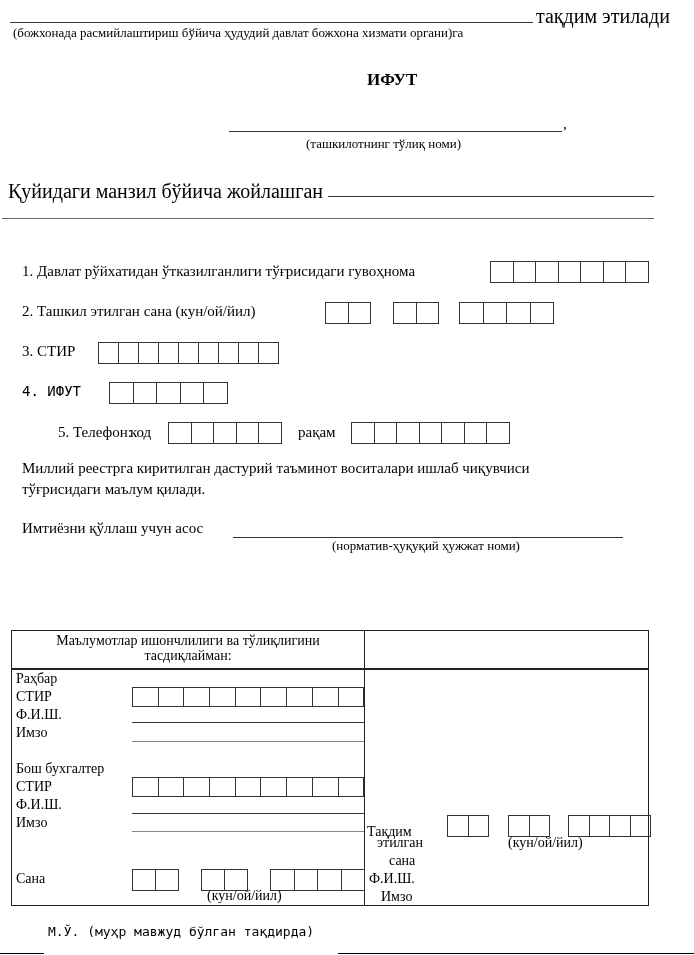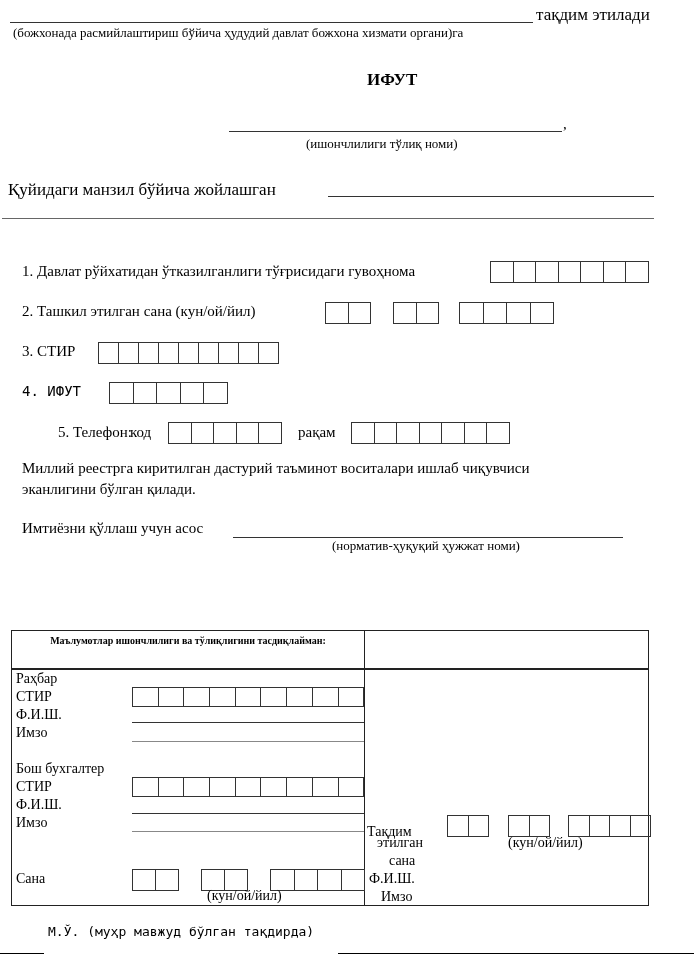--- a/index.html
+++ b/index.html
@@ -4,43 +4,43 @@
 <style>
   html, body { margin: 0; padding: 0; background: #ffffff; }
   body {
     width: 694px; height: 955px; position: relative; overflow: hidden;
     font-family: "Liberation Serif", "DejaVu Serif", serif; color: #000;
   }
   .abs { position: absolute; white-space: nowrap; }
   .line { position: absolute; height: 0; border-top: 1px solid #333; }
   .boxes { position: absolute; display: flex; border: 1px solid #333; border-right: none; }
   .boxes span { display: block; border-right: 1px solid #333; box-sizing: border-box; }
-  .f16 { font-size: 17px; }
+  .f16 { font-size: 20px; }
   .f15 { font-size: 15px; }
   .f14 { font-size: 14px; }
   .f13 { font-size: 13px; }
   .title { font-size: 17px; font-weight: bold; }
   .tbl { position: absolute; left: 11px; top: 630px; width: 638px; height: 276px; border: 1px solid #222; box-sizing: border-box; }
   .tbl .vdiv { position: absolute; left: 352px; top: 0; bottom: 0; border-left: 1px solid #222; }
   .tbl .hdiv { position: absolute; left: 0; right: 0; top: 37px; border-top: 2px solid #222; }
-  .th { position: absolute; top: 2px; font-weight: bold; font-size: 10px; text-align: center; line-height: 15px; white-space: normal; }
+  .th { position: absolute; top: 2px; font-weight: normal; font-size: 14px; text-align: center; line-height: 15px; white-space: normal; }
   .mono { font-family: "DejaVu Sans Mono", "Liberation Mono", monospace; }
 </style>
 </head>
 <body>
 
 <div class="line" style="left:10px; top:22px; width:523px;"></div>
 <div class="abs f16" style="left:536px; top:5px;">тақдим этилади</div>
 <div class="abs f13" style="left:13px; top:25px;">(божхонада расмийлаштириш бўйича ҳудудий давлат божхона хизмати органи)га</div>
 
 <div class="abs title" style="left:367px; top:70px;">ИФУТ</div>
 
 <div class="line" style="left:229px; top:131px; width:333px;"></div>
 <div class="abs f15" style="left:563px; top:116px;">,</div>
-<div class="abs f13" style="left:306px; top:136px;">(ишончлилиги тўлиқ номи)</div>
+<div class="abs f13" style="left:306px; top:136px;">(ташкилотнинг тўлиқ номи)</div>
 
 <div class="abs f16" style="left:8px; top:180px;">Қуйидаги манзил бўйича жойлашган</div>
 <div class="line" style="left:328px; top:196px; width:326px;"></div>
 <div class="line" style="left:2px; top:218px; width:652px; border-top-color:#666;"></div>
 
 <div class="abs f15" style="left:22px; top:263px;">1. Давлат рўйхатидан ўтказилганлиги тўғрисидаги гувоҳнома</div>
 <div class="boxes" id="b1" style="left:490px; top:261px;">
     <span style="width: 22.5px; height: 20px;"></span>
     <span style="width: 22.5px; height: 20px;"></span>
     <span style="width: 22.5px; height: 20px;"></span>
@@ -102,21 +102,21 @@
     <span style="width: 22.5px; height: 20px;"></span>
     <span style="width: 22.5px; height: 20px;"></span>
     <span style="width: 22.5px; height: 20px;"></span>
     <span style="width: 22.5px; height: 20px;"></span>
     <span style="width: 22.5px; height: 20px;"></span>
     <span style="width: 22.5px; height: 20px;"></span>
     <span style="width: 22.5px; height: 20px;"></span>
   </div>
 
 <div class="abs f15" style="left:22px; top:460px;">Миллий реестрга киритилган дастурий таъминот воситалари ишлаб чиқувчиси</div>
-<div class="abs f15" style="left:22px; top:481px;">эканлигини бўлган қилади.</div>
+<div class="abs f15" style="left:22px; top:481px;">тўғрисидаги маълум қилади.</div>
 
 <div class="abs f15" style="left:22px; top:520px;">Имтиёзни қўллаш учун асос</div>
 <div class="line" style="left:233px; top:537px; width:390px;"></div>
 <div class="abs f13" style="left:332px; top:538px;">(норматив-ҳуқуқий ҳужжат номи)</div>
 
 <div class="tbl">
   <div class="vdiv"></div>
   <div class="hdiv"></div>
   <div class="th" style="left:4px; width:344px;">Маълумотлар ишончлилиги ва тўлиқлигини тасдиқлайман:</div>
 

